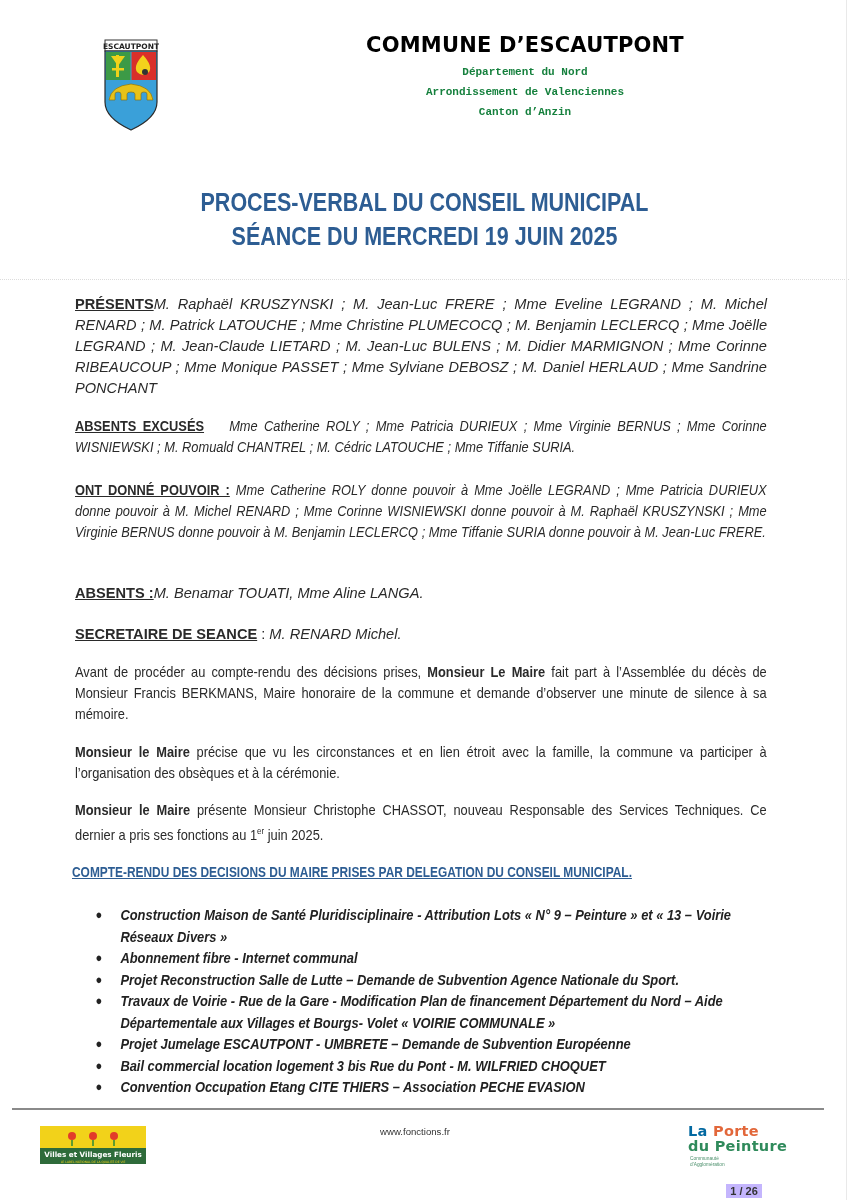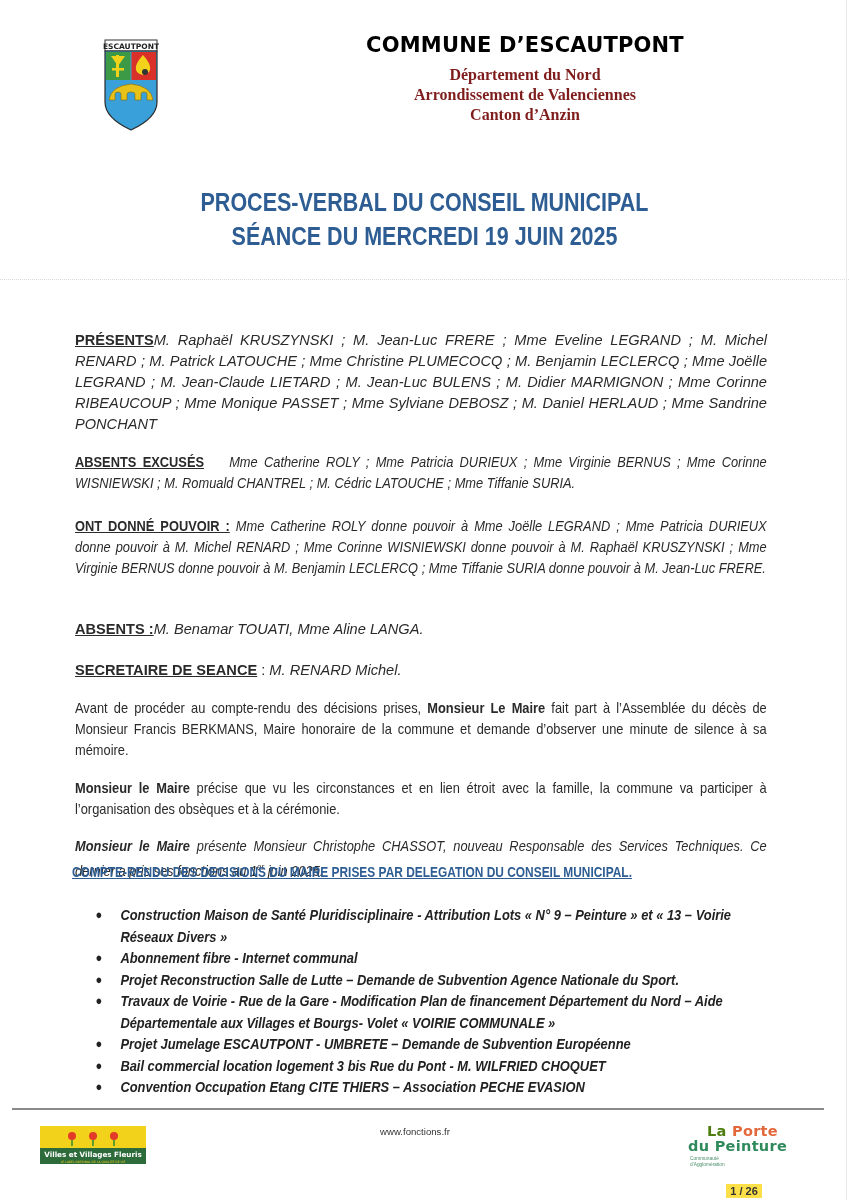--- a/index.html
+++ b/index.html
@@ -2,48 +2,48 @@
 <html><head>
 <meta charset="utf-8">
 <style>
   html, body { margin: 0; padding: 0; background: #ffffff; }
   body { width: 849px; height: 1200px; position: relative; overflow: hidden; font-family: "Liberation Sans", sans-serif; color: #2a2a2a; }
   .abs { position: absolute; }
 
   
   .crest { left: 103px; top: 30px; width: 56px; height: 94px; margin-top: 8px; }
   .commune-title { left: 300px; top: 33px; width: 450px; text-align: center; font-family: "DejaVu Sans", sans-serif; font-weight: bold; font-size: 21px; color: #000000; letter-spacing: 0.2px; }
-  .header-sub { left: 300px; width: 450px; text-align: center; font-family: Liberation Serif, serif; font-weight: bold; font-size: 16px; color: #7f1d1d; }
+  .header-sub { left: 300px; width: 450px; text-align: center; font-family: Liberation Mono, monospace; font-weight: bold; font-size: 11px; color: #15803d; }
 
   .pv-title { left: 100px; top: 185px; width: 649px; text-align: center; font-family: "Liberation Sans", sans-serif; font-weight: bold; font-size: 25px; line-height: 34px; color: #2d5d93; transform: scaleX(0.86); transform-origin: center top; }
 
   .dotted-sep { left: 0; top: 279px; width: 849px; height: 1px; border-top: 1px dotted #dcdcdc; }
 
   
-  .para { left: 75px; width: 692px; font-family: "Liberation Sans", sans-serif; font-size: 14.6px; line-height: 21px; color: #2a2a2a; text-align: justify; margin-top: 36px; }
+  .para { left: 75px; width: 692px; font-family: "Liberation Sans", sans-serif; font-size: 14.6px; line-height: 21px; color: #2a2a2a; text-align: justify; }
   .cond { transform: scaleX(0.88); transform-origin: left top; width: 786px; }
   .lbl { font-weight: bold; text-decoration: underline; font-style: normal; }
   .it { font-style: italic; }
   .bold { font-weight: bold; }
 
   .section-heading { left: 72px; top: 864px; width: 786px; font-family: "Liberation Sans", sans-serif; font-weight: bold; font-size: 14.2px; color: #2d5d93; text-decoration: underline; transform: scaleX(0.84); transform-origin: left top; white-space: nowrap; }
 
   .decisions { left: 92px; top: 904px; width: 800px; margin: 0; padding: 0; list-style: none; transform: scaleX(0.86); transform-origin: left top; }
   .decisions li { position: relative; padding-left: 33px; font-family: "Liberation Sans", sans-serif; font-style: italic; font-weight: bold; font-size: 15px; line-height: 21.5px; color: #222; }
   .decisions li .bullet { position: absolute; left: 4px; top: 0; font-style: normal; font-size: 13px; }
 
   
   .footer-line { left: 12px; top: 1108px; width: 812px; height: 2px; background: #8a8a8a; }
   .vvf-logo { left: 40px; top: 1126px; width: 110px; height: 38px; }
   .footer-center { left: 200px; top: 1126px; width: 430px; text-align: center; font-family: "Liberation Sans", sans-serif; font-size: 9.6px; line-height: 12.5px; color: #333; }
   .footer-center .mairie { font-weight: bold; font-size: 10px; }
   .porte-logo { left: 688px; top: 1124px; width: 100px; }
   .porte-line { font-family: "DejaVu Sans", sans-serif; font-weight: bold; font-size: 14.5px; line-height: 15px; letter-spacing: 0.3px; }
   .porte-sub { font-family: "Liberation Sans", sans-serif; font-size: 4.8px; line-height: 5.5px; color: #4a8f6a; margin-top: 2px; margin-left: 2px; }
-  .page-num { left: 726px; top: 1184px; width: 36px; height: 14px; background: #fde047; text-align: center; font-family: "Liberation Sans", sans-serif; font-weight: bold; font-size: 11px; line-height: 14px; color: #333; }
+  .page-num { left: 726px; top: 1184px; width: 36px; height: 14px; background: #c4b5fd; text-align: center; font-family: "Liberation Sans", sans-serif; font-weight: bold; font-size: 11px; line-height: 14px; color: #333; }
   .right-edge { left: 846px; top: 0; width: 1px; height: 1200px; background: #e9e9e9; }
 </style>
 </head>
 <body>
 
 <div class="abs crest">
   <svg width="56" height="94" viewBox="0 0 56 94">
     <rect x="2" y="2" width="52" height="11" fill="#ffffff" stroke="#333" stroke-width="1"></rect>
     <text x="28" y="11" text-anchor="middle" font-family="DejaVu Sans, sans-serif" font-weight="bold" font-size="7.5" fill="#222">ESCAUTPONT</text>
     <path d="M2 13 H54 V64 Q54 80 28 92 Q2 80 2 64 Z" fill="#3aa0d9" stroke="#2a2a2a" stroke-width="1.2"></path>
@@ -105,21 +105,21 @@
     <span>Avant de procéder au compte-rendu des décisions prises, </span><span class="bold">Monsieur Le Maire</span><span> fait part à l’Assemblée du décès de Monsieur Francis BERKMANS, Maire honoraire de la commune et demande d’observer une minute de silence à sa mémoire.</span>
   </div>
 </div>
 
 <div class="abs para" style="top:742px;">
   <div class="cond">
     <span class="bold">Monsieur le Maire</span><span> précise que vu les circonstances et en lien étroit avec la famille, la commune va participer à l’organisation des obsèques et à la cérémonie.</span>
   </div>
 </div>
 
-<div class="abs para" style="top:800px;font-style:italic;">
+<div class="abs para" style="top:800px;">
   <div class="cond">
     <span class="bold">Monsieur le Maire</span><span> présente Monsieur Christophe CHASSOT, nouveau Responsable des Services Techniques. Ce dernier a pris ses fonctions au 1</span><sup style="font-size:9px;">er</sup><span> juin 2025.</span>
   </div>
 </div>
 
 <div class="abs section-heading">COMPTE-RENDU DES DECISIONS DU MAIRE PRISES PAR DELEGATION DU CONSEIL MUNICIPAL.</div>
 
 <ul class="abs decisions">
   <li><span class="bullet">●</span><span>Construction Maison de Santé Pluridisciplinaire - Attribution Lots « N° 9 – Peinture » et « 13 – Voirie Réseaux Divers »</span></li>
   <li><span class="bullet">●</span><span>Abonnement fibre - Internet communal</span></li>
@@ -150,21 +150,21 @@
     <text x="53" y="36.5" text-anchor="middle" font-family="DejaVu Sans, sans-serif" font-size="3" fill="#f2d21a">LE LABEL NATIONAL DE LA QUALITÉ DE VIE</text>
   </svg>
 </div>
 
 <div class="abs footer-center">
   <div>www.fonctions.fr</div>
 </div>
 
 <div class="abs porte-logo">
   <div class="porte-line">
-    <span style="color:#4d7c0f;margin-left:19px;">La</span>
+    <span style="color:#0369a1;">La</span>
     <span style="color:#e2673a;">Porte</span>
   </div>
   <div class="porte-line">
     <span style="color:#2f8a5b;">du</span>
     <span style="color:#2f8a5b;">Peinture</span>
   </div>
   <div class="porte-sub">
     <div>Communauté</div>
     <div>d’Agglomération</div>
   </div>

